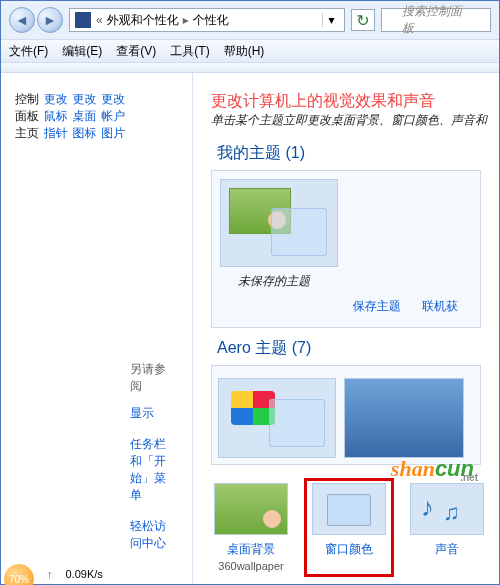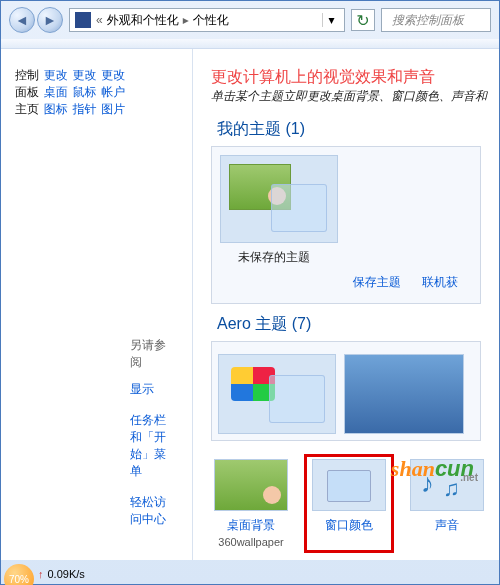--- a/index.html
+++ b/index.html
@@ -6,36 +6,36 @@
 body { width: 500px; height: 585px; background: #fff; overflow: hidden; position: relative; }
 .window { width: 500px; height: 585px; border: 1px solid #4a7abc; background: linear-gradient(#e8f0fb, #d8e6f7); }
 .titlebar { height: 38px; display: flex; align-items: center; padding: 4px 8px; gap: 6px; }
 .nav-btns { display: flex; gap: 2px; }
 .nav-btn { width: 26px; height: 26px; border-radius: 50%; background: radial-gradient(circle at 30% 30%, #eef5ff, #c5d8f0 60%, #8aaad6); border: 1px solid #7fa3d0; display: flex; align-items: center; justify-content: center; font-size: 14px; color: #4a6a9a; cursor: pointer; }
 .addr-icon { width: 18px; height: 18px; background: #2a4a8a; border: 1px solid #fff; display: inline-block; }
 .breadcrumb { flex: 1; background: #fff; border: 1px solid #9ab; height: 24px; display: flex; align-items: center; padding: 0 4px; gap: 4px; font-size: 12px; }
 .bc-sep { color: #666; }
 .bc-drop { width: 18px; text-align: center; border-left: 1px solid #ccc; cursor: pointer; }
 .refresh-btn { width: 24px; height: 22px; background: #fff; border: 1px solid #9ab; display: flex; align-items: center; justify-content: center; color: #2a7a3a; cursor: pointer; }
-.search-box { width: 110px; background: #fff; border: 1px solid #9ab; height: 24px; padding: 0 10px; font-size: 12px; color: #888; font-style: italic; display: flex; align-items: center; }
+.search-box { width: 110px; background: #fff; border: 1px solid #9ab; height: 24px; padding: 0 20px; font-size: 12px; color: #888; font-style: italic; display: flex; align-items: center; }
 .menubar { height: 24px; background: linear-gradient(#f6f9fe, #e3ecf9); border-top: 1px solid #cfdcef; border-bottom: 1px solid #cfdcef; display: flex; align-items: center; padding: 0 8px; gap: 14px; font-size: 12px; }
 .menubar span { cursor: pointer; }
 .toolbar { height: 10px; background: linear-gradient(#f6f9fe, #e3ecf9); border-bottom: 1px solid #cfdcef; }
 .body-row { display: flex; height: calc(100% - 38px - 24px - 10px); }
 .sidebar { width: 192px; background: #fff; border-right: 1px solid #d8e2f0; padding: 18px 14px; font-size: 12px; display: flex; flex-direction: row; }
 .sidebar a { color: #0a5bd6; text-decoration: none; display: block; margin-bottom: 14px; cursor: pointer; }
 .sidebar .home { color: #111; margin-bottom: 18px; }
 .see-also { margin-top: auto; font-size: 12px; }
 .see-also .hdr { color: #666; margin-bottom: 10px; }
 .main { flex: 1; background: #fff; padding: 18px 0 0 18px; overflow: hidden; }
 .main h1 { font-size: 16px; font-weight: normal; color: #ef4444; }
 .main .desc { font-size: 12px; color: #222; margin-bottom: 14px; font-style: italic; }
 .group-hdr { font-size: 16px; color: #0a4ea0; margin-bottom: 6px; padding-left: 6px; }
 .theme-box { border: 1px solid #cfd8e6; background: #f5f8fd; padding: 8px; width: 270px; }
-.theme-item { width: 108px; }
+.theme-item { width: 108px; font-style: italic; }
 .theme-thumb { width: 118px; height: 88px; background: #d6e5f5; border: 1px solid #b8cde6; position: relative; overflow: hidden; }
 .wp-img { position: absolute; top: 8px; left: 8px; width: 62px; height: 46px; background: linear-gradient(#9fc96f, #6ea83a); border: 1px solid #6a9a3a; }
 .wp-img::after { content: ""; position: absolute; right: 4px; bottom: 4px; width: 18px; height: 18px; border-radius: 50%; background: #f4c8a8; }
 .glass { position: absolute; right: 10px; bottom: 10px; width: 56px; height: 48px; background: rgba(200,225,250,0.55); border: 1px solid rgba(160,190,230,0.8); border-radius: 3px; }
 .theme-label { text-align: center; font-size: 12px; margin-top: 6px; color: #222; }
 .theme-links { text-align: right; font-size: 12px; padding: 8px 14px 4px 0; }
 .theme-links a { color: #0a5bd6; text-decoration: none; margin-left: 18px; cursor: pointer; }
 .aero-row { display: flex; gap: 8px; margin-top: 6px; }
 .aero-thumb { width: 118px; height: 80px; background: #d6e5f5; border: 1px solid #b8cde6; position: relative; overflow: hidden; }
 .win-logo { position: absolute; top: 12px; left: 12px; width: 44px; height: 34px; background: conic-gradient(#e24 0 25%, #2c4 0 50%, #27d 0 75%, #fc3 0); border-radius: 4px; }
@@ -48,21 +48,21 @@
 .bt-thumb.color .sq { position: absolute; top: 10px; left: 14px; width: 44px; height: 32px; background: rgba(190,220,250,0.7); border: 1px solid #9ac; border-radius: 2px; }
 .bt-thumb.sound .n1 { position: absolute; left: 10px; top: 8px; font-size: 26px; color: #2a7abf; }
 .bt-thumb.sound .n2 { position: absolute; left: 32px; top: 16px; font-size: 22px; color: #2a7abf; }
 .bt-item.highlight { outline: 3px solid #d00; outline-offset: 2px; }
 .bt-label { color: #0a5bd6; }
 .bt-sub { font-size: 11px; color: #555; margin-top: 2px; }
 .watermark { position: absolute; right: 26px; top: 456px; font-size: 22px; font-weight: bold; font-style: italic; pointer-events: none; }
 .watermark .s1 { color: #ff8c1a; font-family: Liberation Serif, serif; }
 .watermark .s2 { color: #3aa03a; }
 .watermark .net { position: absolute; right:-4px; top: 16px; font-size: 10px; color: #888; font-style: normal; }
-.status { position: absolute; left: 0; bottom: 0; height: 22px; display: flex; align-items: center; gap: 4px; font-size: 11px; padding-left: 4px; }
+.status { position: absolute; left: 0; bottom: 0; height: 22px; display: flex; align-items: center; gap: 13px; font-size: 11px; padding-left: 4px; }
 .status .bubble { width: 30px; height: 30px; border-radius: 50%; background: radial-gradient(circle at 35% 30%, #ffd78a, #ff9a1a); color: #fff; font-size: 10px; display: flex; align-items: center; justify-content: center; margin-bottom: -10px; }
 .status .up { color: #c33; }
 </style>
 </head>
 <body>
 
 <div class="window">
   <div class="titlebar">
     <div class="nav-btns">
       <div class="nav-btn">◄</div>
@@ -76,27 +76,34 @@
       <span>个性化</span>
       <span style="flex:1"></span>
       <span class="bc-drop">▾</span>
     </div>
     <div class="refresh-btn">↻</div>
     <div class="search-box">
         <span>搜索控制面板</span>
       </div>
   </div>
 
+  <div class="menubar">
+    <span>文件(F)</span>
+    <span>编辑(E)</span>
+    <span>查看(V)</span>
+    <span>工具(T)</span>
+    <span>帮助(H)</span>
+  </div>
   <div class="toolbar"></div>
 
   <div class="body-row">
     <div class="sidebar">
       <a class="home">控制面板主页</a>
+      <a>更改鼠标指针</a>
       <a>更改桌面图标</a>
-      <a>更改鼠标指针</a>
       <a>更改帐户图片</a>
       <div class="see-also">
         <div class="hdr">另请参阅</div>
         <a>显示</a>
         <a>任务栏和「开始」菜单</a>
         <a>轻松访问中心</a>
       </div>
     </div>
 
     <div class="main">

